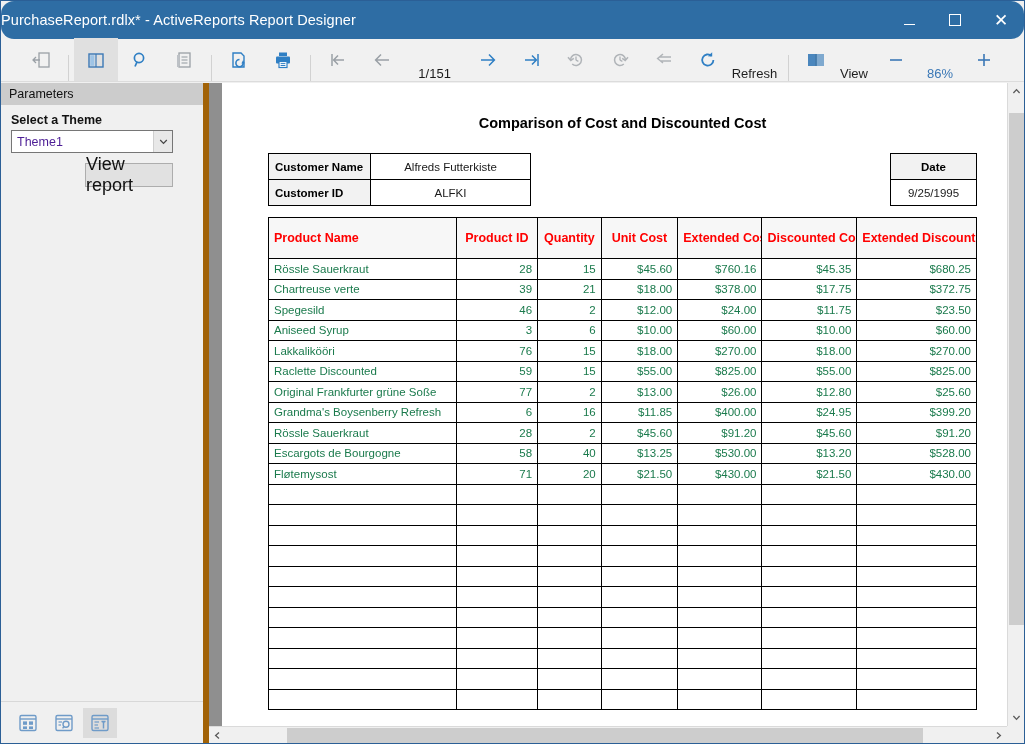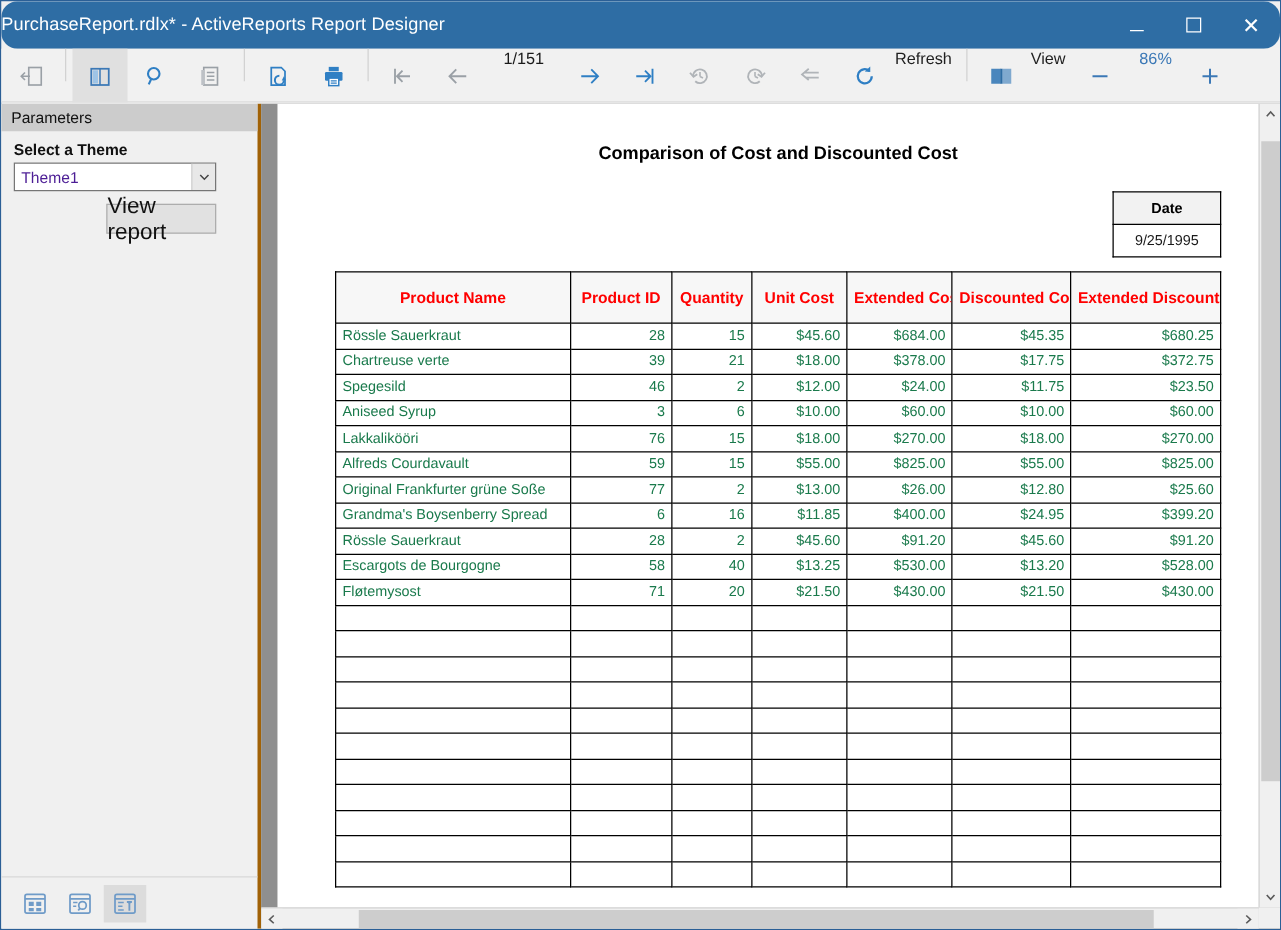--- a/index.html
+++ b/index.html
@@ -51,22 +51,22 @@
   .min-glyph { width: 11px; height: 1.6px; background:#fff; margin-top:9px; }
   .max-glyph { width: 12px; height: 12px; border: 1.6px solid #fff; }
   .close-glyph { font-size: 17px; line-height: 1; font-weight: 400; }
 
   
   #toolbar {
     height: 43px;
     background: #f1f1f1;
     border-bottom: 1px solid #dcdcdc;
     display: flex;
-    align-items: flex-start;
-    padding: 0 2px;
+    align-items: flex-end;
+    padding: 0 18px;
     position: relative;
   }
   .tb-item {
     height: 43px;
     min-width: 44px;
     display: flex;
     align-items: center;
     justify-content: center;
     cursor: default;
     position: relative;
@@ -102,21 +102,21 @@
   #body {
     position: absolute;
     top: 82px; left: 0; right: 0; bottom: 0;
     display: flex;
   }
 
   
   #leftpanel {
     width: 208px;
     background: #f0f0f0;
-    border-right: 3px solid #a16207;
+    border-right: 6px solid #a16207;
     display: flex;
     flex-direction: column;
     position: relative;
   }
   .panel-header {
     background: #cccccc;
     height: 22px;
     display: flex;
     align-items: center;
     padding-left: 8px;
@@ -274,21 +274,20 @@
     white-space: nowrap;
   }
   table.grid thead th {
     background: #f7f7f7;
     color: #ff0000;
     font-weight: bold;
     font-size: 12.5px;
     height: 41px;
     vertical-align: middle;
     line-height: 1.15;
-    text-align: center;
   }
   th.h-left { text-align: left; }
   th.h-center { text-align: center; }
   table.grid tbody td { color: #1a7a4c; background:#fff; }
   td.c-name { text-align: left; }
   td.c-num  { text-align: right; }
   tr.empty td { height: 20.5px; }
 
   
   .sb-v {
@@ -589,20 +588,32 @@
 
     <div id="viewer">
       <div id="vleft-strip"></div>
 
       <div id="page">
         <div class="report">
 
           <div class="rtitle">Comparison of Cost and Discounted Cost</div>
 
           <div class="headrow">
+            <table class="custinfo">
+              <tbody>
+                  <tr>
+                <td class="ci-label">Customer Name</td>
+                <td class="ci-value">Alfreds Futterkiste</td>
+              </tr>
+              <tr>
+                <td class="ci-label">Customer ID</td>
+                <td class="ci-value">ALFKI</td>
+              </tr>
+            </tbody>
+              </table>
             <table class="datebox">
               <tbody>
                   <tr>
                 <td class="date-head">Date</td>
               </tr>
               <tr>
                 <td class="date-val">9/25/1995</td>
               </tr>
             </tbody>
               </table>
@@ -628,21 +639,21 @@
                 <th class="h-center">Discounted Cost</th>
                 <th class="h-center">Extended Discounted</th>
               </tr>
             </thead>
             <tbody id="grid-body">
                 <tr>
                   <td class="c-name">Rössle Sauerkraut</td>
                   <td class="c-num">28</td>
                   <td class="c-num">15</td>
                   <td class="c-num">$45.60</td>
-                  <td class="c-num">$684.00</td>
+                  <td class="c-num">$760.16</td>
                   <td class="c-num">$45.35</td>
                   <td class="c-num">$680.25</td>
                 </tr>
                 <tr>
                   <td class="c-name">Chartreuse verte</td>
                   <td class="c-num">39</td>
                   <td class="c-num">21</td>
                   <td class="c-num">$18.00</td>
                   <td class="c-num">$378.00</td>
                   <td class="c-num">$17.75</td>
@@ -669,39 +680,39 @@
                 <tr>
                   <td class="c-name">Lakkalikööri</td>
                   <td class="c-num">76</td>
                   <td class="c-num">15</td>
                   <td class="c-num">$18.00</td>
                   <td class="c-num">$270.00</td>
                   <td class="c-num">$18.00</td>
                   <td class="c-num">$270.00</td>
                 </tr>
                 <tr>
-                  <td class="c-name">Alfreds Courdavault</td>
+                  <td class="c-name">Raclette Discounted</td>
                   <td class="c-num">59</td>
                   <td class="c-num">15</td>
                   <td class="c-num">$55.00</td>
                   <td class="c-num">$825.00</td>
                   <td class="c-num">$55.00</td>
                   <td class="c-num">$825.00</td>
                 </tr>
                 <tr>
                   <td class="c-name">Original Frankfurter grüne Soße</td>
                   <td class="c-num">77</td>
                   <td class="c-num">2</td>
                   <td class="c-num">$13.00</td>
                   <td class="c-num">$26.00</td>
                   <td class="c-num">$12.80</td>
                   <td class="c-num">$25.60</td>
                 </tr>
                 <tr>
-                  <td class="c-name">Grandma's Boysenberry Spread</td>
+                  <td class="c-name">Grandma's Boysenberry Refresh</td>
                   <td class="c-num">6</td>
                   <td class="c-num">16</td>
                   <td class="c-num">$11.85</td>
                   <td class="c-num">$400.00</td>
                   <td class="c-num">$24.95</td>
                   <td class="c-num">$399.20</td>
                 </tr>
                 <tr>
                   <td class="c-name">Rössle Sauerkraut</td>
                   <td class="c-num">28</td>

